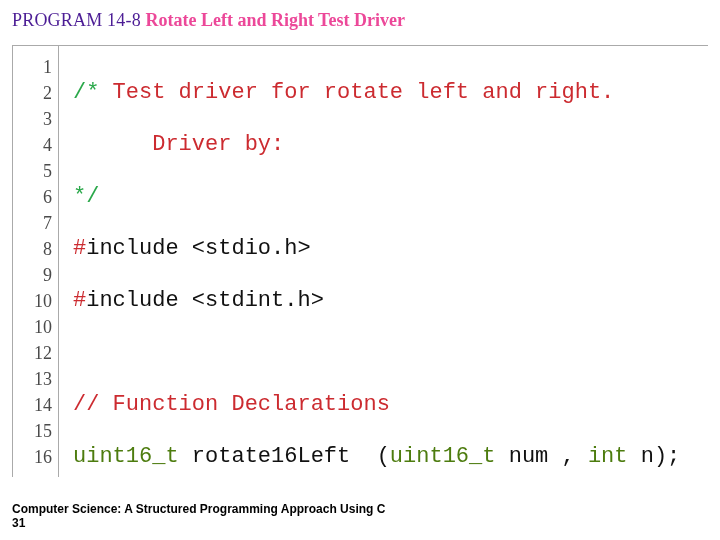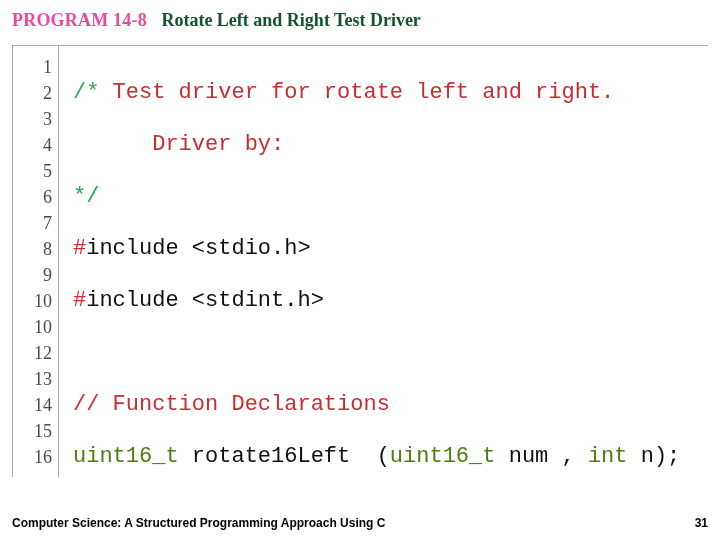--- a/index.html
+++ b/index.html
@@ -9,29 +9,28 @@
     background: #ffffff;
     font-family: "Times New Roman", Times, serif;
     position: relative;
     overflow: hidden;
   }
   .header {
     padding: 10px 12px 6px 12px;
     font-size: 18px;
   }
   .prog-label {
-    color: #ec4899;
-    font-weight: bold;
+    color: #4c1d95;
+    font-weight: normal;
     letter-spacing: 0.2px;
     text-align: right;
   }
   .prog-title {
-    color: #14532d;
+    color: #ec4899;
     font-weight: bold;
-    margin-left: 10px;
   }
   .code-frame {
     margin: 8px 12px 0 12px;
     border-top: 1px solid #aaa;
     border-left: 1px solid #aaa;
     display: flex;
     background: #ffffff;
     height: 432px;
   }
   .gutter {
@@ -62,20 +61,21 @@
     position: absolute;
     bottom: 10px;
     left: 12px;
     right: 12px;
     display: flex;
     justify-content: space-between;
     font-size: 12px;
     font-weight: bold;
     color: #000;
     font-family: Arial, Helvetica, sans-serif;
+    flex-direction: column;
   }
 </style>
 </head>
 <body>
 
 <div class="header">
   <span class="prog-label">PROGRAM 14-8</span>
   <span class="prog-title">Rotate Left and Right Test Driver</span>
 </div>
 

